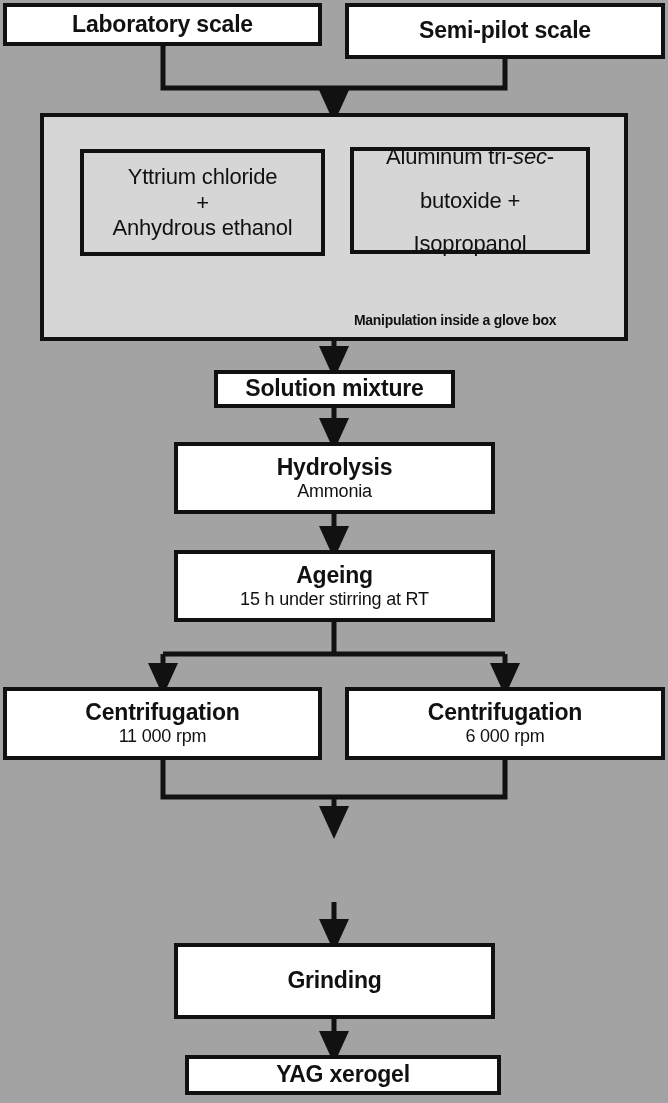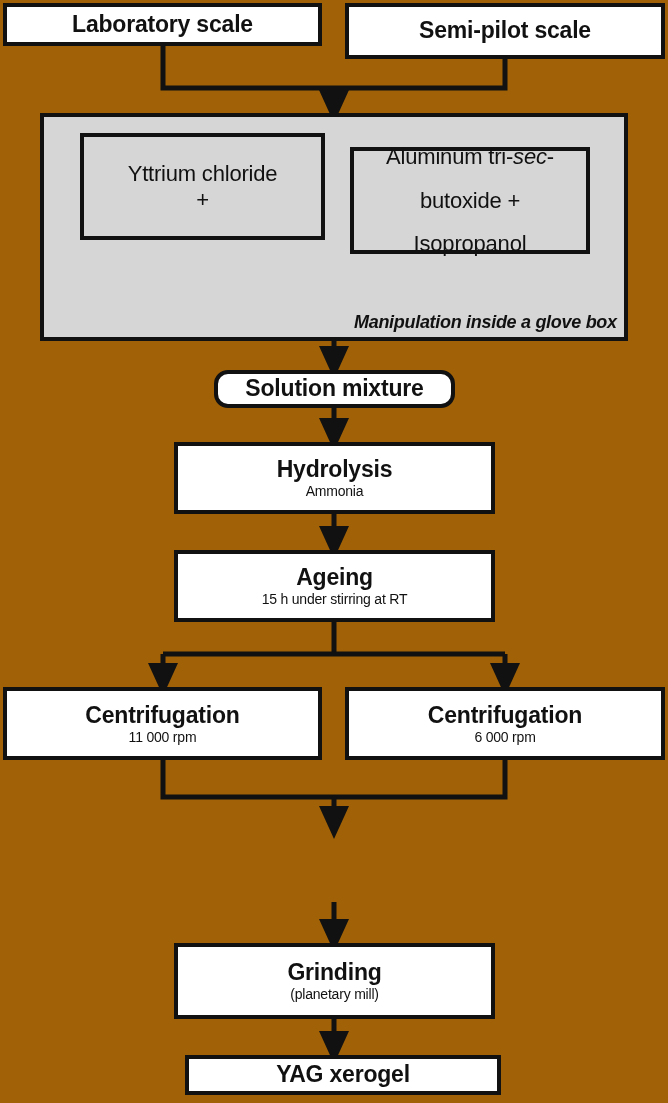--- a/index.html
+++ b/index.html
@@ -10,21 +10,21 @@
   body {
     width: 668px;
     height: 1103px;
     font-family: "Liberation Sans", sans-serif;
     overflow: hidden;
   }
   #flow-root {
     position: relative;
     width: 668px;
     height: 1103px;
-    background: #a16207;
+    background: #a3a3a3;
   }
   svg.flow-svg {
     position: absolute;
     left: 0;
     top: 0;
     width: 668px;
     height: 1103px;
   }
   .node-box {
     position: absolute;
@@ -53,36 +53,35 @@
   .title-line {
     font-weight: bold;
     color: #111111;
     font-size: 23px;
     letter-spacing: -0.2px;
     white-space: nowrap;
   }
   .sub-line {
     font-weight: normal;
     color: #111111;
-    font-size: 14px;
+    font-size: 18px;
     letter-spacing: -0.2px;
     white-space: nowrap;
   }
   .plain-line {
     font-weight: normal;
     color: #111111;
     font-size: 22px;
     letter-spacing: -0.2px;
     white-space: nowrap;
   }
   .glove-note {
     position: absolute;
-    font-style: italic;
     font-weight: bold;
-    font-size: 18px;
+    font-size: 14px;
     color: #111111;
     white-space: nowrap;
     z-index: 4;
     letter-spacing: -0.3px;
   }
   .ital {
     font-style: italic;
   }
 </style>
 </head>
@@ -126,34 +125,35 @@
   <div class="node-box" style="left:3px; top:3px; width:319px; height:43px;">
     <span class="title-line">Laboratory scale</span>
   </div>
 
   <div class="node-box" style="left:345px; top:3px; width:320px; height:56px;">
     <span class="title-line">Semi-pilot scale</span>
   </div>
 
   <div class="gray-panel" style="left:40px; top:113px; width:588px; height:228px;"></div>
 
-  <div class="node-box on-gray" style="left:80px; top:133px; width:245px; height:107px;">
+  <div class="node-box on-gray" style="left:80px; top:149px; width:245px; height:107px;">
     <span class="plain-line">Yttrium chloride</span>
     <span class="plain-line">+</span>
+    <span class="plain-line">Anhydrous ethanol</span>
   </div>
 
   <div class="node-box on-gray" style="left:350px; top:147px; width:240px; height:107px;gap:18px;">
     <span class="plain-line"><span>Aluminum tri-</span><span class="ital">sec</span><span>-</span></span>
     <span class="plain-line">butoxide +</span>
     <span class="plain-line">Isopropanol</span>
   </div>
 
   <div class="glove-note" style="left:354px; top:312px;">Manipulation inside a glove box</div>
 
-  <div class="node-box" style="left:214px; top:370px; width:241px; height:38px;border-radius:14px;">
+  <div class="node-box" style="left:214px; top:370px; width:241px; height:38px;">
     <span class="title-line">Solution mixture</span>
   </div>
 
   <div class="node-box" style="left:174px; top:442px; width:321px; height:72px;">
     <span class="title-line">Hydrolysis</span>
     <span class="sub-line">Ammonia</span>
   </div>
 
   <div class="node-box" style="left:174px; top:550px; width:321px; height:72px;">
     <span class="title-line">Ageing</span>
@@ -166,20 +166,19 @@
   </div>
 
   <div class="node-box" style="left:345px; top:687px; width:320px; height:73px;">
     <span class="title-line">Centrifugation</span>
     <span class="sub-line">6 000 rpm</span>
   </div>
 
 
   <div class="node-box" style="left:174px; top:943px; width:321px; height:76px;">
     <span class="title-line">Grinding</span>
-    <span class="sub-line">(planetary mill)</span>
   </div>
 
   <div class="node-box" style="left:185px; top:1055px; width:316px; height:40px;">
     <span class="title-line">YAG xerogel</span>
   </div>
 
 </div>
 
 </body></html>

